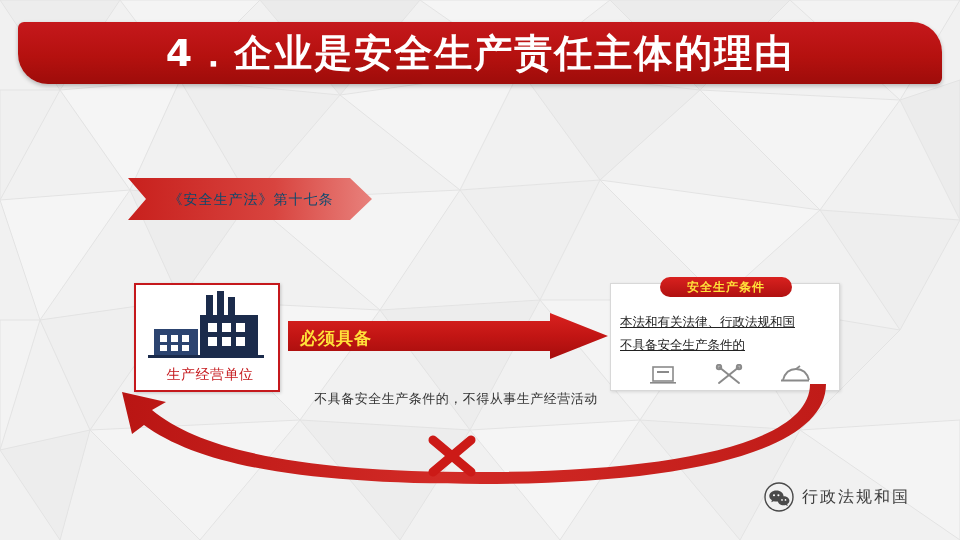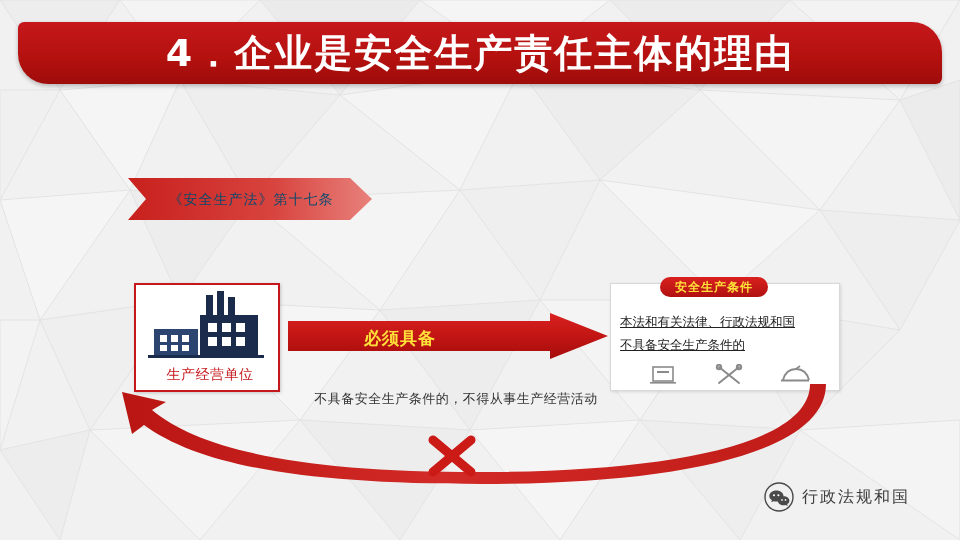--- a/index.html
+++ b/index.html
@@ -105,21 +105,20 @@
     left: 288px;
     top: 313px;
     width: 320px;
     height: 46px;
   }
   .big-arrow-label {
     position: absolute;
     left: 300px;
     top: 327px;
     width: 200px;
-    text-align: center;
     color: #ffe13a;
     font-size: 17px;
     font-weight: bold;
     letter-spacing: 1px;
   }
 
   
   .cond-box {
     position: absolute;
     left: 610px;
@@ -127,21 +126,21 @@
     width: 228px;
     height: 106px;
     background: #ffffff;
     border: 1px solid #d8d8d8;
     box-shadow: 1px 1px 3px rgba(0,0,0,0.12);
   }
   .cond-badge {
     position: absolute;
     left: 660px;
     top: 277px;
-    width: 108px;
+    width: 132px;
     height: 20px;
     background: linear-gradient(180deg, #d9211f 0%, #b01110 100%);
     border-radius: 10px 10px 10px 10px;
     color: #ffe13a;
     font-size: 12px;
     font-weight: bold;
     text-align: center;
     line-height: 20px;
     letter-spacing: 1px;
   }

